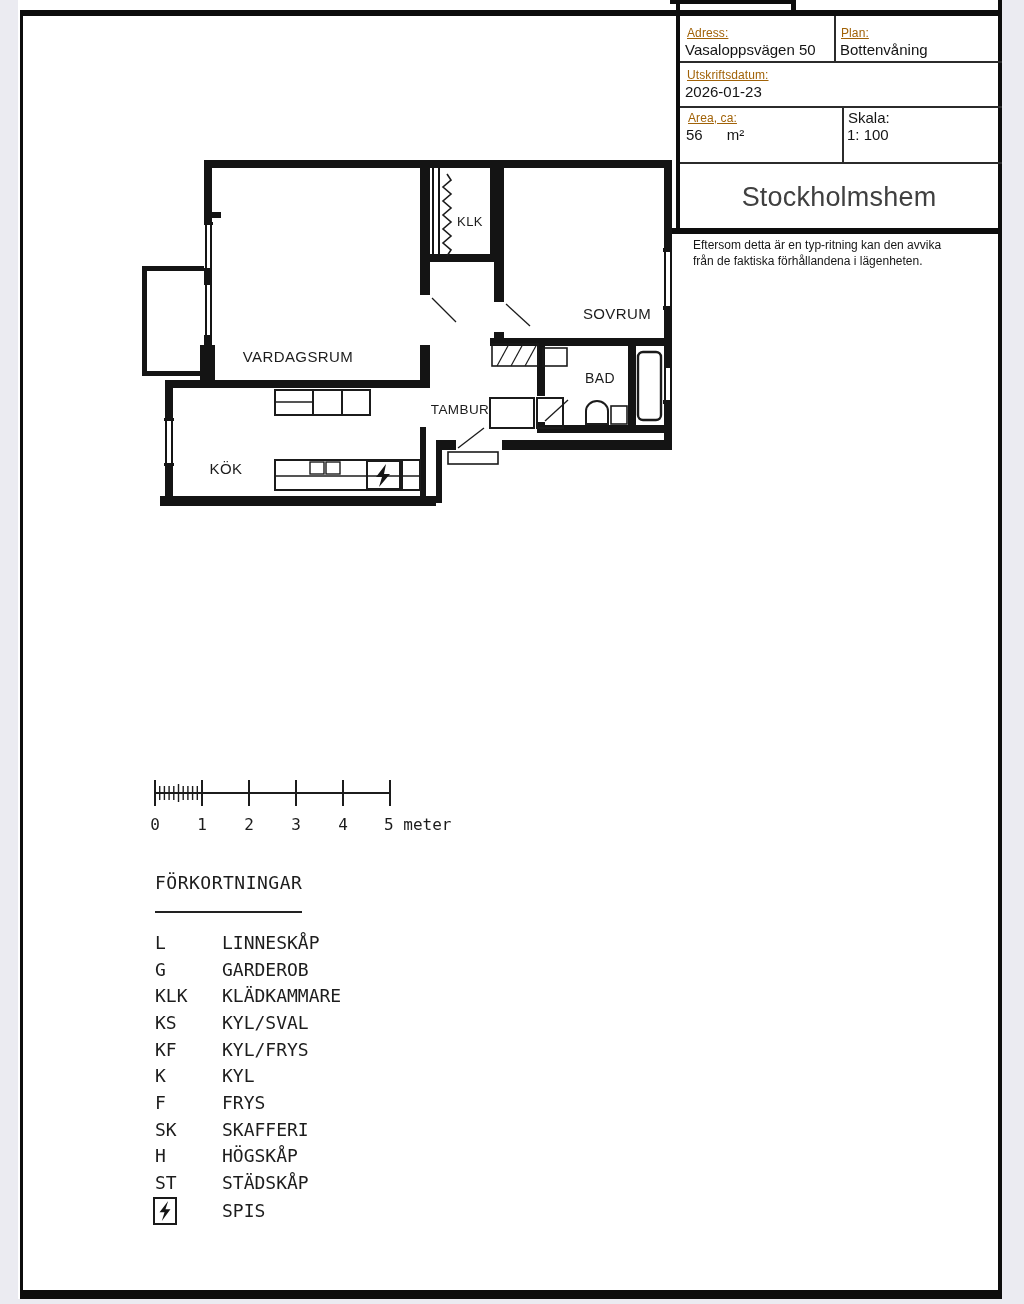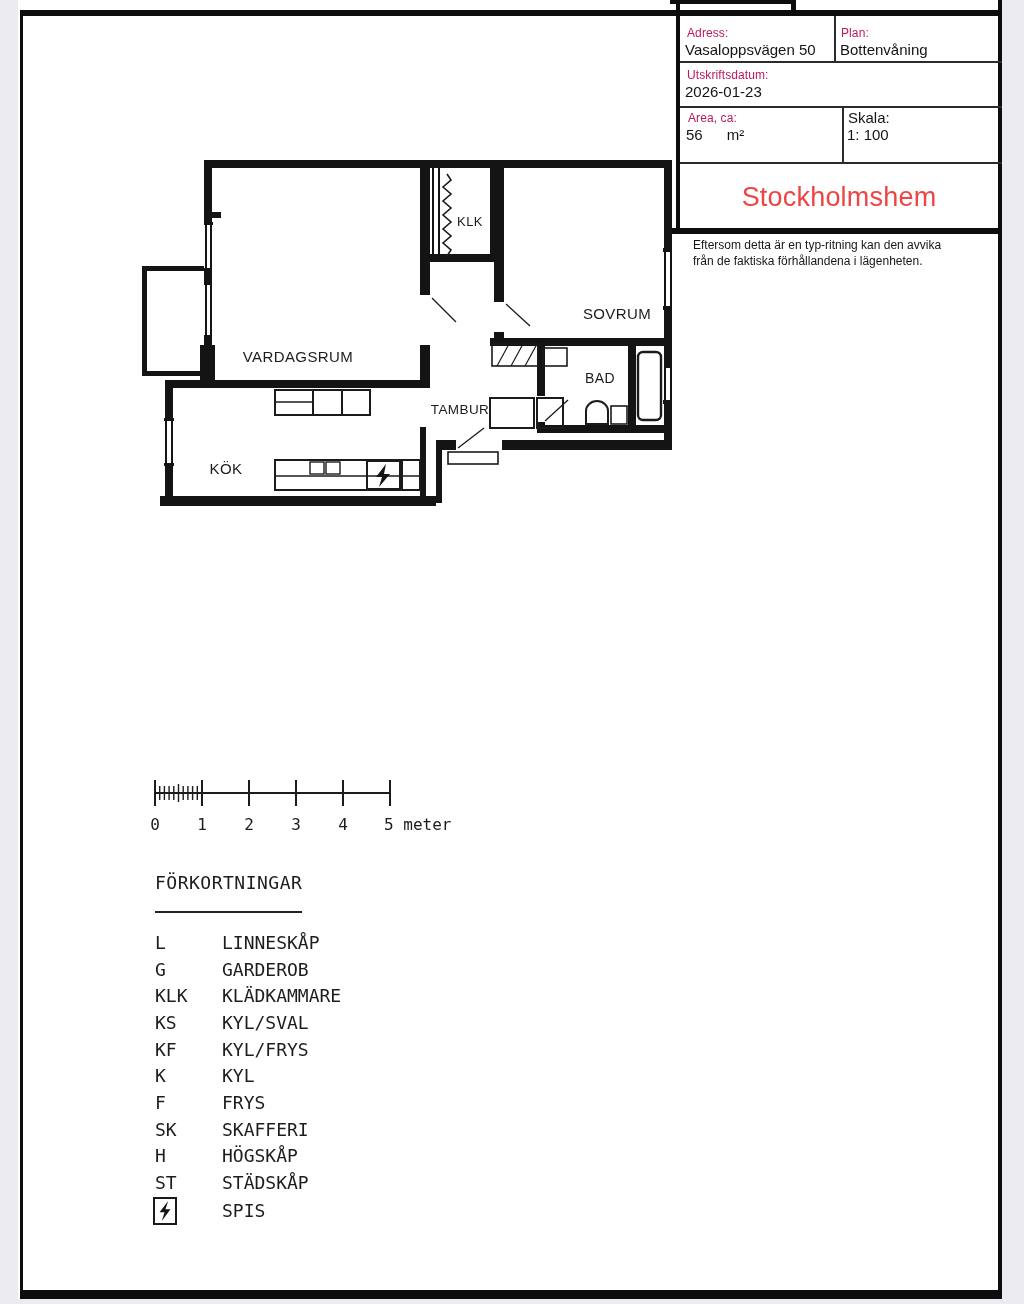--- a/index.html
+++ b/index.html
@@ -4,23 +4,23 @@
 <style>
   html,body{margin:0;padding:0;}
   .screen{position:relative;width:1024px;height:1304px;background:#ffffff;overflow:hidden;
           font-family:"Liberation Sans",sans-serif;color:#1a1a1a;}
   .abs{position:absolute;}
   .gray-strip{background:#ebebf1;}
   .blk{background:#0d0d0d;}
   .thin{background:#2b2b2b;}
 
   
-  .ip-label{font-size:12px;color:#be185d;letter-spacing:.1px;}
+  .ip-label{font-size:12px;color:#a16207;letter-spacing:.1px;text-decoration:underline;}
   .ip-value{font-size:15px;color:#141414;}
-  .logo{font-size:27px;color:#ef4444;letter-spacing:.2px;}
+  .logo{font-size:27px;color:#404040;letter-spacing:.2px;}
   .disclaimer{font-size:12px;line-height:15.5px;color:#161616;width:270px;padding-left:21px;}
 
   
   .plan-label{font-family:"Liberation Sans",sans-serif;fill:#1c1c1c;letter-spacing:.4px;}
   .legend{font-family:"DejaVu Sans Mono",monospace;color:#1d1d1d;}
   .legend-title{font-size:18px;display:inline-block;border-bottom:2px solid #222;
                 padding-bottom:18px;margin-bottom:16px;letter-spacing:.5px;}
   .legend-row{height:26.7px;font-size:18px;display:flex;align-items:center;}
   .legend-abbr{width:67px;flex:0 0 67px;}
   .legend-name{flex:1;}

